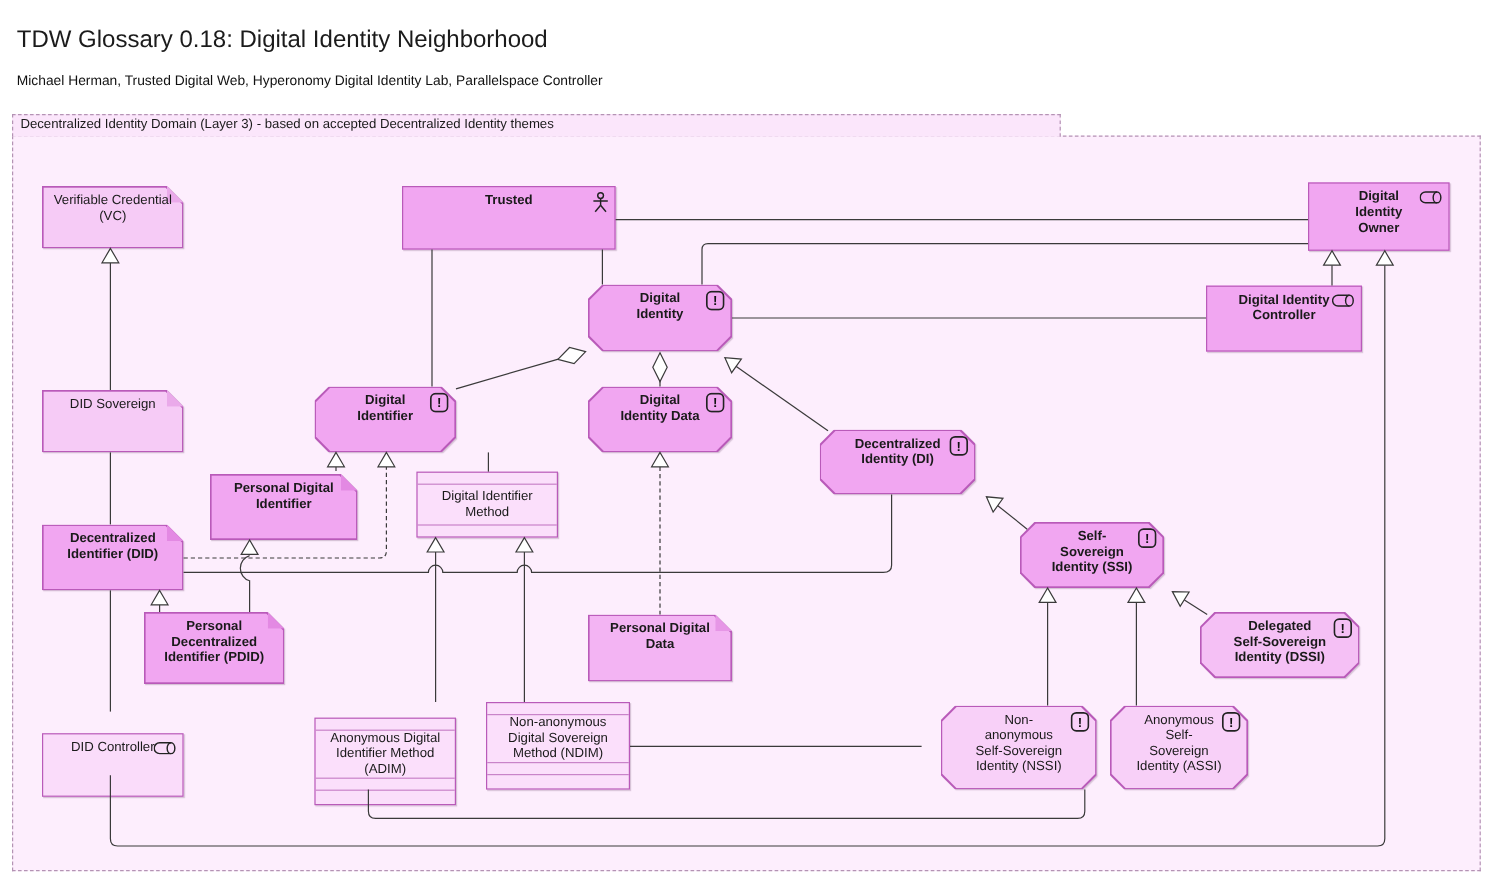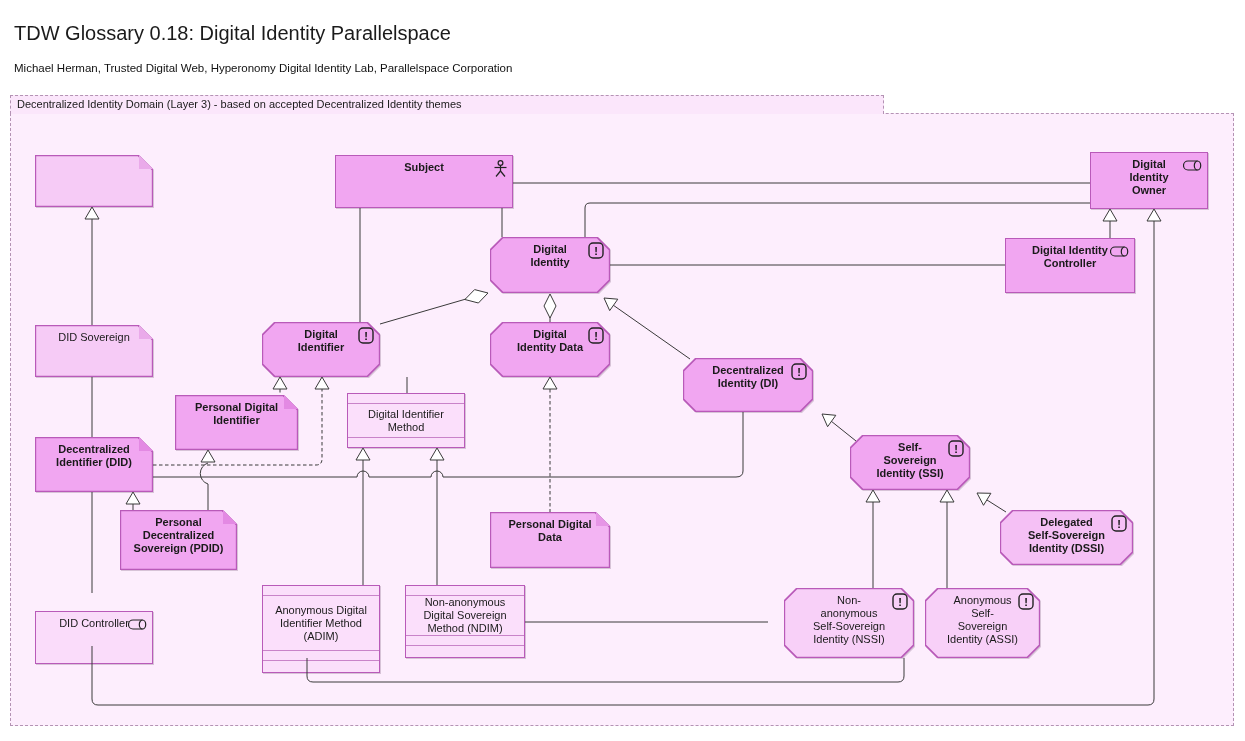--- a/index.html
+++ b/index.html
@@ -28,43 +28,45 @@
   .icon{position:absolute;z-index:4;top:5px;right:6px;}
   svg#edges{position:absolute;left:0;top:0;z-index:5;pointer-events:none;}
   .edge{fill:none;stroke:#3a3a3a;stroke-width:1;}
   .edge.dashed{stroke-dasharray:3.5,2.5;}
   .marker{fill:#ffffff;stroke:#3a3a3a;stroke-width:1;}
 </style>
 </head>
 <body>
 
 <div id="canvas">
-  <div id="page-title">TDW Glossary 0.18: Digital Identity Parallelspace</div>
-  <div id="page-subtitle">Michael Herman, Trusted Digital Web, Hyperonomy Digital Identity Lab, Parallelspace Corporation</div>
+  <div id="page-title">TDW Glossary 0.18: Digital Identity Neighborhood</div>
+  <div id="page-subtitle">Michael Herman, Trusted Digital Web, Hyperonomy Digital Identity Lab, Parallelspace Controller</div>
   <div id="group-box"></div>
   <div id="group-tab">
     <span>Decentralized Identity Domain (Layer 3) - based on accepted Decentralized Identity themes</span>
   </div>
   <div id="nodes-layer">
       <div class="node" style="left: 35px; top: 155px; width: 118px; height: 52px;">
         <div class="shape-outer" style="background: rgb(185, 90, 185); clip-path: polygon(0px 0px, calc(100% - 14px) 0px, 100% 14px, 100% 100%, 0px 100%);">
           <div class="shape-inner" style="background: rgb(246, 203, 246); clip-path: polygon(0px 0px, calc(100% - 14px) 0px, 100% 14px, 100% 100%, 0px 100%);"></div>
         </div>
         <div style="position: absolute; top: 0px; right: 0px; width: 14px; height: 14px; z-index: 3; background: rgb(234, 170, 234); clip-path: polygon(0px 0px, 100% 100%, 0px 100%); border-left: 0px;"></div>
+        <span class="lbl">Verifiable Credential
+(VC)</span>
       </div>
       <div class="node" style="left: 35px; top: 325px; width: 118px; height: 52px;">
         <div class="shape-outer" style="background: rgb(185, 90, 185); clip-path: polygon(0px 0px, calc(100% - 14px) 0px, 100% 14px, 100% 100%, 0px 100%);">
           <div class="shape-inner" style="background: rgb(246, 203, 246); clip-path: polygon(0px 0px, calc(100% - 14px) 0px, 100% 14px, 100% 100%, 0px 100%);"></div>
         </div>
         <div style="position: absolute; top: 0px; right: 0px; width: 14px; height: 14px; z-index: 3; background: rgb(234, 170, 234); clip-path: polygon(0px 0px, 100% 100%, 0px 100%); border-left: 0px;"></div>
         <span class="lbl">DID Sovereign</span>
       </div>
       <div class="node" style="left: 335px; top: 155px; width: 178px; height: 53px;">
         <div class="shape-outer rectnode" style="background: rgb(241, 166, 241);"></div>
-        <span class="lbl b">Subject</span>
+        <span class="lbl b">Trusted</span>
         <span class="icon"><svg width="13" height="18" viewBox="0 0 13 18">
             <g fill="none" stroke="#222" stroke-width="1.2">
               <circle cx="6.5" cy="3" r="2.4"></circle>
               <line x1="6.5" y1="5.4" x2="6.5" y2="11"></line>
               <line x1="0.5" y1="7.5" x2="12.5" y2="7.5"></line>
               <line x1="6.5" y1="11" x2="2" y2="16.5"></line>
               <line x1="6.5" y1="11" x2="11" y2="16.5"></line>
             </g>
           </svg></span>
       </div>
@@ -169,33 +171,33 @@
         <span class="lbl b">Decentralized
 Identifier (DID)</span>
       </div>
       <div class="node" style="left: 120px; top: 510px; width: 117px; height: 60px;">
         <div class="shape-outer" style="background: rgb(185, 90, 185); clip-path: polygon(0px 0px, calc(100% - 14px) 0px, 100% 14px, 100% 100%, 0px 100%);">
           <div class="shape-inner" style="background: rgb(241, 166, 241); clip-path: polygon(0px 0px, calc(100% - 14px) 0px, 100% 14px, 100% 100%, 0px 100%);"></div>
         </div>
         <div style="position: absolute; top: 0px; right: 0px; width: 14px; height: 14px; z-index: 3; background: rgb(227, 137, 227); clip-path: polygon(0px 0px, 100% 100%, 0px 100%); border-left: 0px;"></div>
         <span class="lbl b">Personal
 Decentralized
-Sovereign (PDID)</span>
+Identifier (PDID)</span>
       </div>
       <div class="node" style="left: 35px; top: 611px; width: 118px; height: 53px;">
         <div class="shape-outer rectnode" style="background: rgb(250, 220, 250);"></div>
         <span class="lbl">DID Controller</span>
         <span class="icon"><svg width="19" height="11" viewBox="0 0 19 11">
             <g fill="none" stroke="#222" stroke-width="1.2">
               <path d="M14.5 1 H5 A4.2 4.2 0 0 0 5 10 H14.5"></path>
               <ellipse cx="14.5" cy="5.5" rx="3.2" ry="4.5"></ellipse>
             </g>
           </svg></span>
       </div>
-      <div class="node" style="left: 262px; top: 585px; width: 118px; height: 88px;">
+      <div class="node" style="left: 262px; top: 598px; width: 118px; height: 73px;">
         <div class="shape-outer classnode" style="background: rgb(251, 223, 251);">
           <div class="strip"></div>
           <div class="cmain">
             <span class="lbl mid">Anonymous Digital
 Identifier Method
 (ADIM)</span>
           </div>
           <div class="stripT" style="height:9px"></div>
           <div class="stripT" style="height:11px"></div>
         </div>

